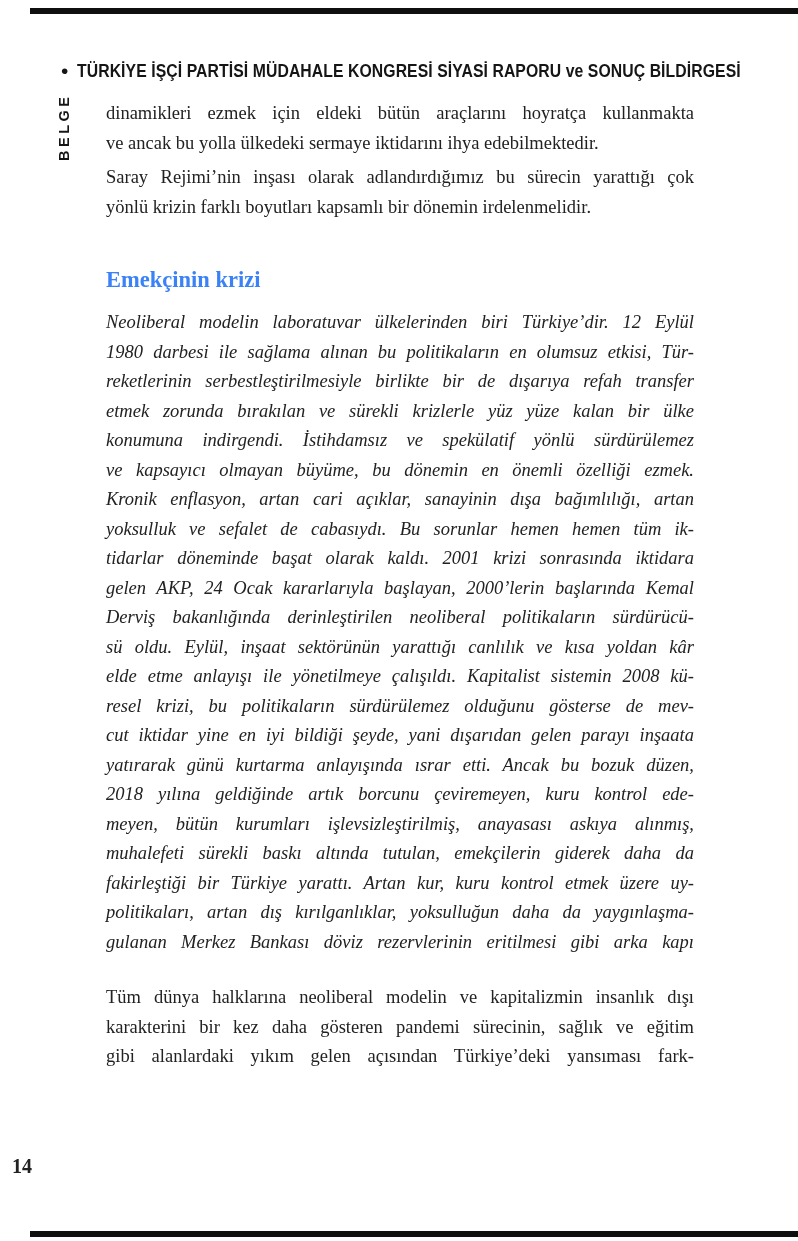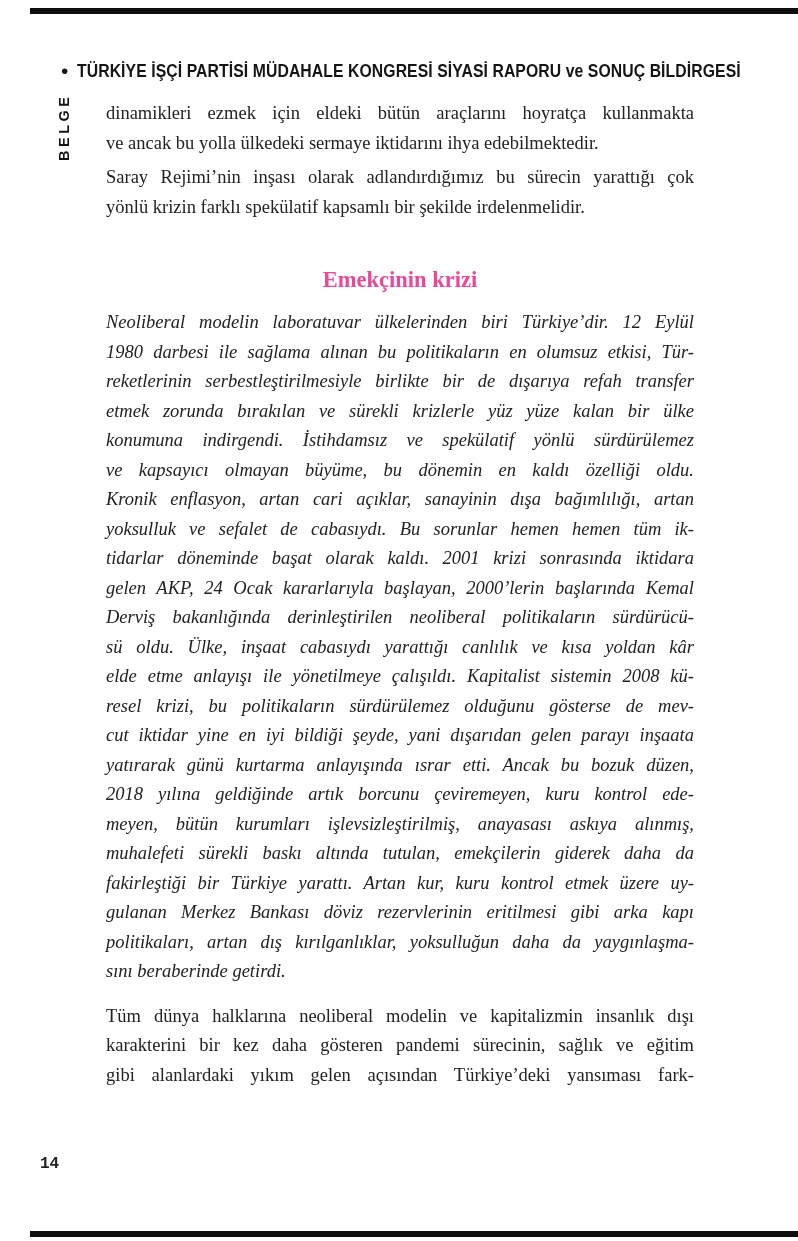--- a/index.html
+++ b/index.html
@@ -39,30 +39,29 @@
   .body{
     position:absolute;left:106px;top:99px;width:588px;
     font-size:18.5px;line-height:29.5px;color:#222222;
   }
   .pline{text-align:justify;text-align-last:justify;}
   .pline.last{text-align-last:left;}
   .para{margin:0;}
   .para + .para{margin-top:5px;}
   .sechead{
     margin:43px 0 14px 0;
-    font-size:22.5px;font-weight:700;color:#ec4899;
+    font-size:22.5px;font-weight:700;color:#3b82f6;
     line-height:29px;
-    text-align:center;
   }
   .para.p3{margin-top:0;font-style:italic;}
-  .para.p4{margin-top:15px;}
+  .para.p4{margin-top:26px;}
   .pagenum{
-    position:absolute;left:40px;top:1155px;
-    font-family:Liberation Mono, monospace;
-    font-weight:600;font-size:16px;color:#222222;
+    position:absolute;left:12px;top:1155px;
+    font-family:Liberation Serif, serif;
+    font-weight:600;font-size:20px;color:#222222;
   }
 </style>
 </head>
 <body>
 
 <div class="page">
 
   <div class="bar top-bar"></div>
 
   <header class="runhead">
@@ -74,49 +73,48 @@
 
   <main class="body">
 
     <div class="para p1">
       <div class="pline">dinamikleri ezmek için eldeki bütün araçlarını hoyratça kullanmakta</div>
       <div class="pline last">ve ancak bu yolla ülkedeki sermaye iktidarını ihya edebilmektedir.</div>
     </div>
 
     <div class="para p2">
       <div class="pline">Saray Rejimi’nin inşası olarak adlandırdığımız bu sürecin yarattığı çok</div>
-      <div class="pline last">yönlü krizin farklı spekülatif kapsamlı bir şekilde irdelenmelidir.</div>
+      <div class="pline last">yönlü krizin farklı boyutları kapsamlı bir dönemin irdelenmelidir.</div>
     </div>
 
     <h2 class="sechead">Emekçinin krizi</h2>
 
     <div class="para p3">
       <div class="pline">Neoliberal modelin laboratuvar ülkelerinden biri Türkiye’dir. 12 Eylül</div>
       <div class="pline">1980 darbesi ile sağlama alınan bu politikaların en olumsuz etkisi, Tür-</div>
       <div class="pline">reketlerinin serbestleştirilmesiyle birlikte bir de dışarıya refah transfer</div>
       <div class="pline">etmek zorunda bırakılan ve sürekli krizlerle yüz yüze kalan bir ülke</div>
       <div class="pline">konumuna indirgendi. İstihdamsız ve spekülatif yönlü sürdürülemez</div>
-      <div class="pline">ve kapsayıcı olmayan büyüme, bu dönemin en kaldı özelliği oldu.</div>
+      <div class="pline">ve kapsayıcı olmayan büyüme, bu dönemin en önemli özelliği ezmek.</div>
       <div class="pline">Kronik enflasyon, artan cari açıklar, sanayinin dışa bağımlılığı, artan</div>
       <div class="pline">yoksulluk ve sefalet de cabasıydı. Bu sorunlar hemen hemen tüm ik-</div>
       <div class="pline">tidarlar döneminde başat olarak kaldı. 2001 krizi sonrasında iktidara</div>
       <div class="pline">gelen AKP, 24 Ocak kararlarıyla başlayan, 2000’lerin başlarında Kemal</div>
       <div class="pline">Derviş bakanlığında derinleştirilen neoliberal politikaların sürdürücü-</div>
-      <div class="pline">sü oldu. Ülke, inşaat cabasıydı yarattığı canlılık ve kısa yoldan kâr</div>
+      <div class="pline">sü oldu. Eylül, inşaat sektörünün yarattığı canlılık ve kısa yoldan kâr</div>
       <div class="pline">elde etme anlayışı ile yönetilmeye çalışıldı. Kapitalist sistemin 2008 kü-</div>
       <div class="pline">resel krizi, bu politikaların sürdürülemez olduğunu gösterse de mev-</div>
       <div class="pline">cut iktidar yine en iyi bildiği şeyde, yani dışarıdan gelen parayı inşaata</div>
       <div class="pline">yatırarak günü kurtarma anlayışında ısrar etti. Ancak bu bozuk düzen,</div>
       <div class="pline">2018 yılına geldiğinde artık borcunu çeviremeyen, kuru kontrol ede-</div>
       <div class="pline">meyen, bütün kurumları işlevsizleştirilmiş, anayasası askıya alınmış,</div>
       <div class="pline">muhalefeti sürekli baskı altında tutulan, emekçilerin giderek daha da</div>
       <div class="pline">fakirleştiği bir Türkiye yarattı. Artan kur, kuru kontrol etmek üzere uy-</div>
+      <div class="pline">politikaları, artan dış kırılganlıklar, yoksulluğun daha da yaygınlaşma-</div>
       <div class="pline">gulanan Merkez Bankası döviz rezervlerinin eritilmesi gibi arka kapı</div>
-      <div class="pline">politikaları, artan dış kırılganlıklar, yoksulluğun daha da yaygınlaşma-</div>
-      <div class="pline last">sını beraberinde getirdi.</div>
     </div>
 
     <div class="para p4">
       <div class="pline">Tüm dünya halklarına neoliberal modelin ve kapitalizmin insanlık dışı</div>
       <div class="pline">karakterini bir kez daha gösteren pandemi sürecinin, sağlık ve eğitim</div>
       <div class="pline">gibi alanlardaki yıkım gelen açısından Türkiye’deki yansıması fark-</div>
     </div>
 
   </main>
 

